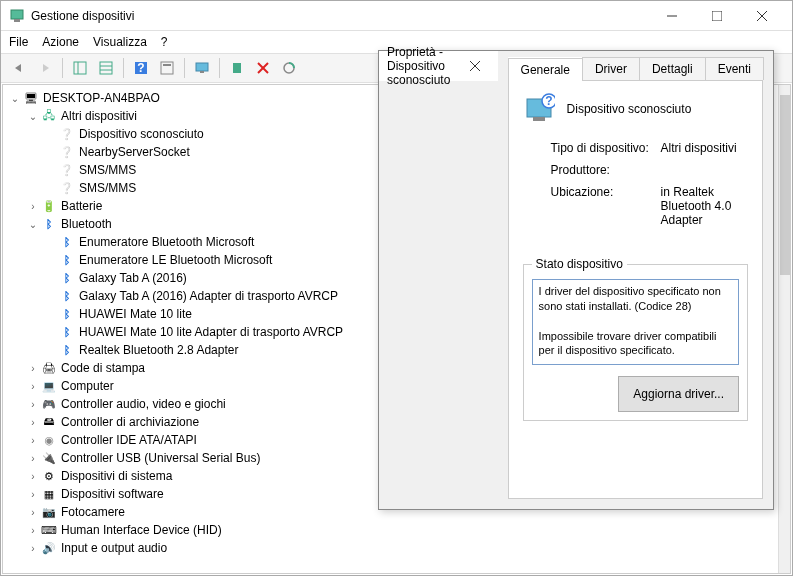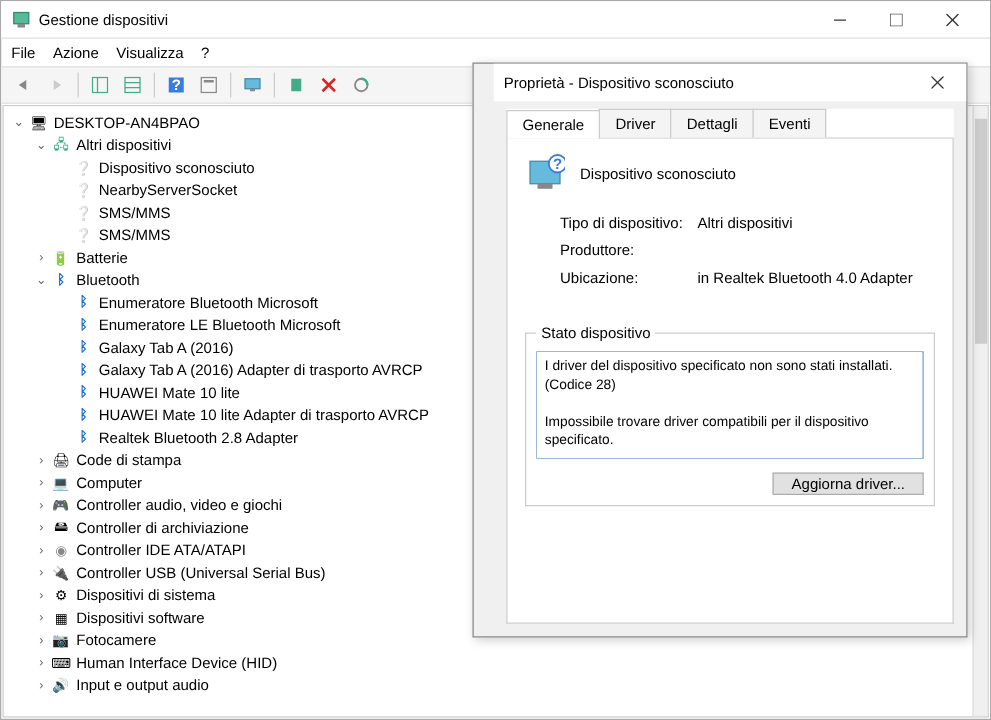--- a/index.html
+++ b/index.html
@@ -17,39 +17,39 @@
 .content { flex: 1; display: flex; overflow: hidden; border: 1px solid #ccc; margin: 1px; position: relative; }
 .tree { flex: 1; overflow-y: auto; padding: 4px 0 4px 4px; background: #fff; }
 .tree ul { list-style: none; padding-left: 18px; }
 .tree > ul { padding-left: 2px; }
 .node { display: flex; align-items: center; height: 18px; white-space: nowrap; cursor: default; }
 .exp { width: 12px; height: 12px; display: flex; align-items: center; justify-content: center; font-size: 10px; color: #666; margin-right: 2px; cursor: pointer; }
 .nicon { width: 16px; height: 16px; margin-right: 4px; display: inline-flex; align-items: center; justify-content: center; font-size: 11px; }
 .scrollbar { width: 12px; background: #f0f0f0; border-left: 1px solid #ddd; position: relative; }
 .scrollthumb { position: absolute; top: 10px; width: 10px; left: 1px; height: 180px; background: #ccc; }
 
-.dialog { position: absolute; top: 50px; left: 378px; width: 396px; height: 460px; background: #f0f0f0; border: 1px solid #888; box-shadow: 2px 2px 8px rgba(0,0,0,0.2); display: flex; flex-direction: column; padding-left: 16px; }
+.dialog { position: absolute; top: 50px; left: 378px; width: 396px; height: 460px; background: #f0f0f0; border: 1px solid #888; box-shadow: 2px 2px 8px rgba(0,0,0,0.2); display: flex; flex-direction: row; }
 .dialog .dtitle { height: 30px; background: #fff; display: flex; align-items: center; padding: 0 8px; }
 .dialog .dtitle span { flex: 1; font-size: 12px; }
 .dialog .dbody { flex: 1; padding: 6px 10px 10px 10px; display: flex; flex-direction: column; }
 .tabs { display: flex; border-bottom: 1px solid #ccc; background: #fff; }
 .tab { padding: 4px 12px; border: 1px solid #ccc; border-bottom: none; background: #fff; margin-right: -1px; font-size: 12px; cursor: default; }
 .tab.active { background: #fff; position: relative; top: 1px; text-align: center; }
 .tab.inactive { background: #f4f4f4; }
 .tabpanel { flex: 1; background: #fff; border: 1px solid #ccc; border-top: none; padding: 12px 14px; display: flex; flex-direction: column; }
 .devhead { display: flex; align-items: center; margin-bottom: 16px; }
 .devicon { width: 32px; height: 32px; margin-right: 12px; position: relative; }
 .proprow { display: flex; margin-bottom: 8px; font-size: 12px; }
 .proprow .k { width: 110px; }
 .proprow .v { flex: 1; }
 .fieldset { border: 1px solid #ccc; padding: 8px; margin-top: 22px; }
 .fieldset legend { font-size: 12px; padding: 0 4px; }
 .statusbox { width: 100%; height: 86px; border: 1px solid #7a9fcd; background: #fff; padding: 4px 6px; font-size: 11px; overflow-y: auto; resize: none; line-height: 1.35; }
 .btnrow { display: flex; justify-content: flex-end; margin-top: 8px; }
-.btn { min-width: 84px; height: 18px; padding: 0 14px; border: 1px solid #adadad; background: #e1e1e1; font-size: 12px; cursor: default; display: inline-flex; align-items: center; justify-content: center; }
+.btn { min-width: 84px; height: 36px; padding: 0 14px; border: 1px solid #adadad; background: #e1e1e1; font-size: 12px; cursor: default; display: inline-flex; align-items: center; justify-content: center; }
 .btn.primary { border: 2px solid #0078d7; background: #e1e1e1; }
 .btn.disabled { color: #888; }
 .dfooter { display: flex; justify-content: flex-end; gap: 8px; padding: 8px 10px; }
 
 .ic-pc::before { content: "🖥"; }
 .ic-other::before { content: "🖧"; color: #2a7; }
 .ic-unknown::before { content: "❔"; color: #2a7; }
 .ic-bat::before { content: "🔋"; }
 .ic-bt::before { content: "ᛒ"; color: #1e6fd8; font-weight: bold; }
 .ic-queue::before { content: "🖨"; }

